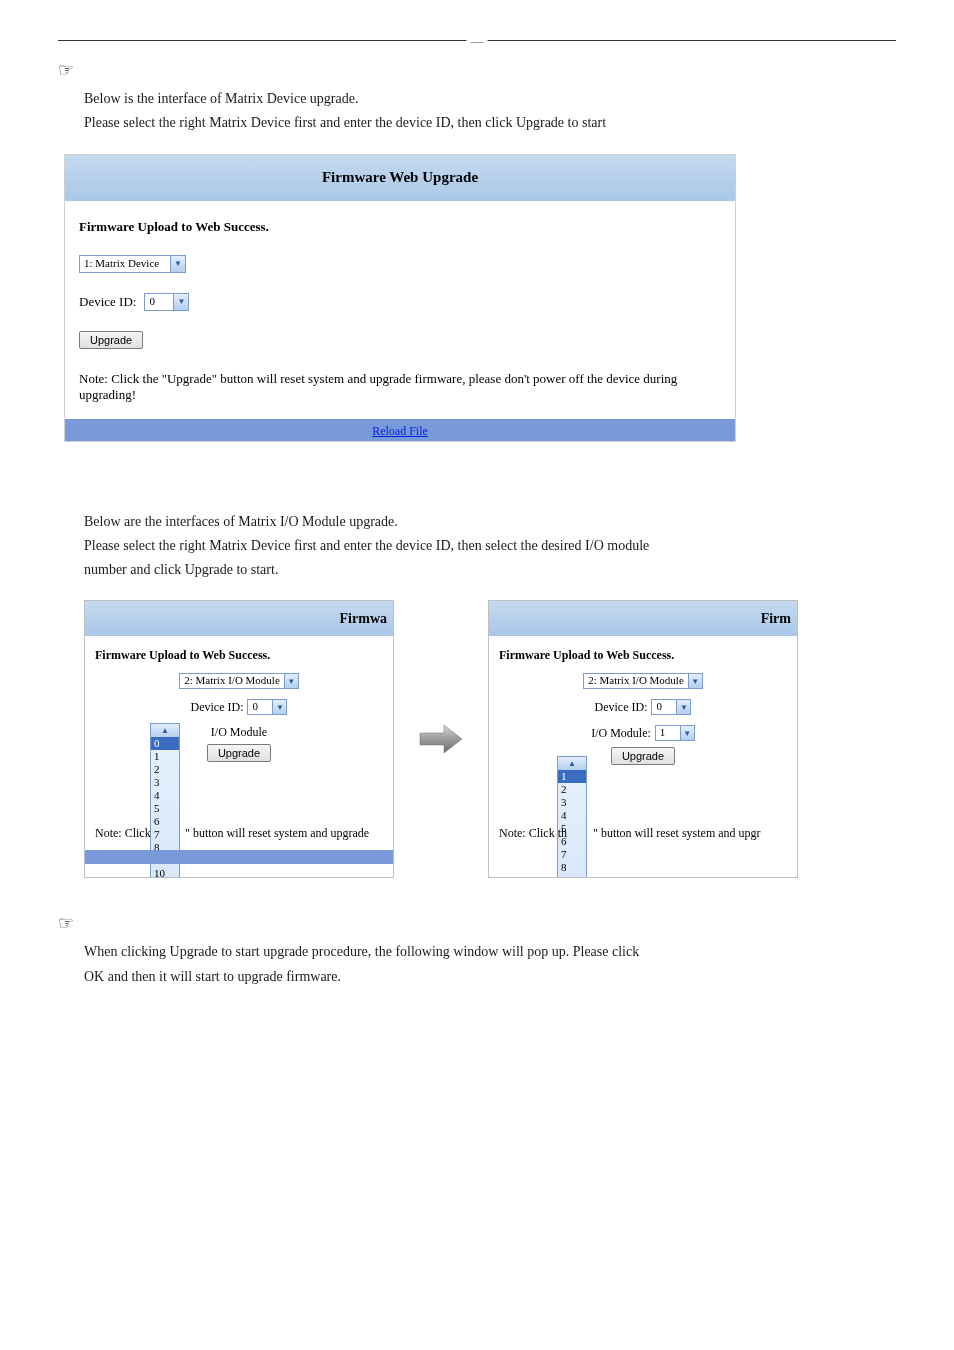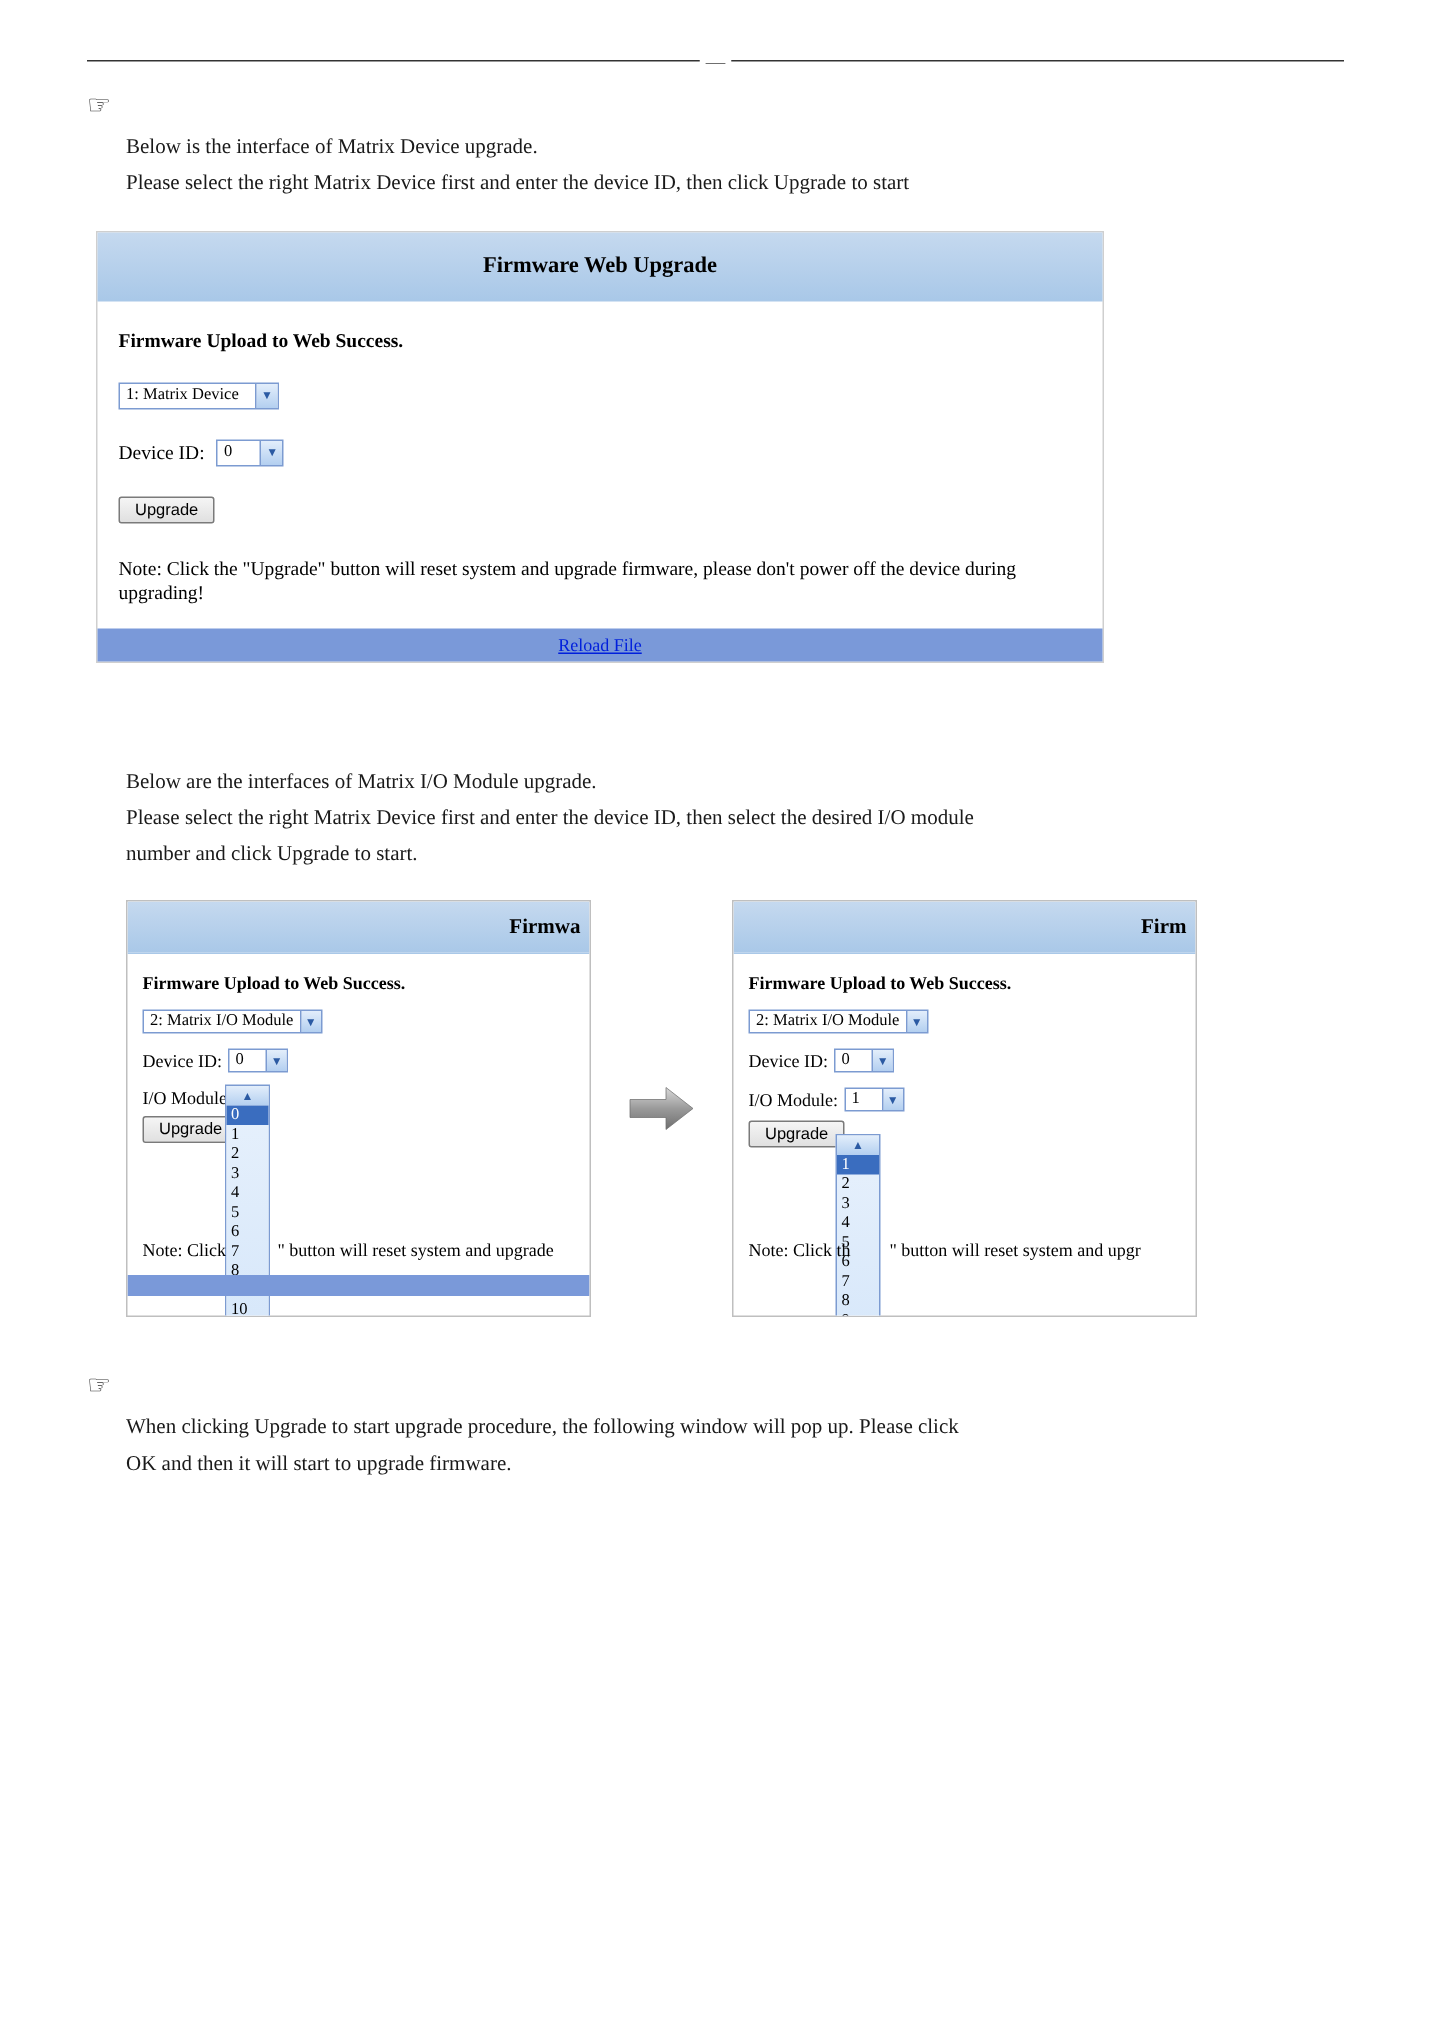--- a/index.html
+++ b/index.html
@@ -164,21 +164,21 @@
     }
     .dd2 .dd-val { padding: 0 4px; min-width: 96px; }
     .dd2.dd-narrow2 .dd-val { min-width: 24px; }
     .dd2 .dd-btn {
       width: 14px;
       background: linear-gradient(#e3eefb,#b3cff0);
       border-left: 1px solid #7c9bd1;
       display: flex; align-items:center; justify-content:center;
       font-size: 8px; color:#2b5aa3;
     }
-    .row2 { display:flex; align-items:center; gap:4px; margin-bottom:10px; }
+    .row2 { display:flex; align-items:center; gap:4px; margin-bottom:10px;justify-content:center; }
     .row-label { font-size: 12px; }
     .listbox {
       border: 1px solid #7c9bd1;
       width: 30px;
       font-size: 11px;
       background: #fff;
       position: absolute;
     }
     .listbox .scroll-up,
     .listbox .scroll-down {

